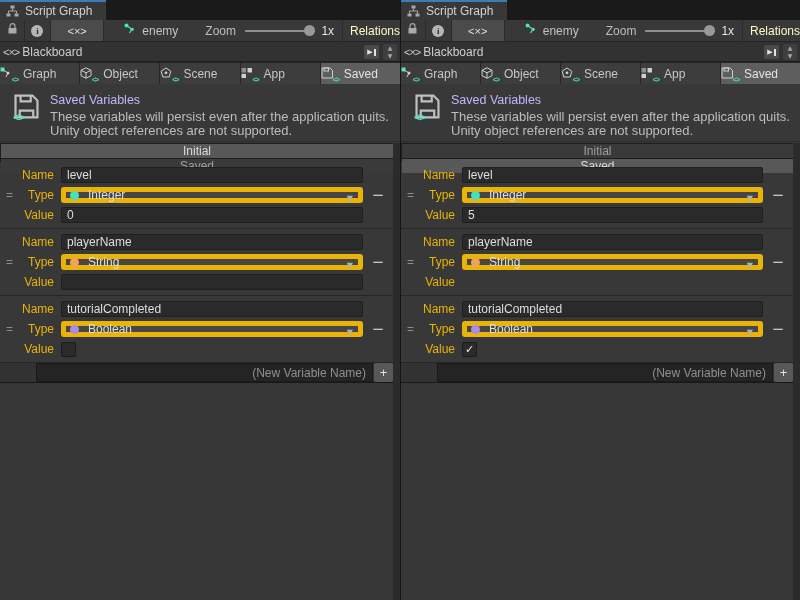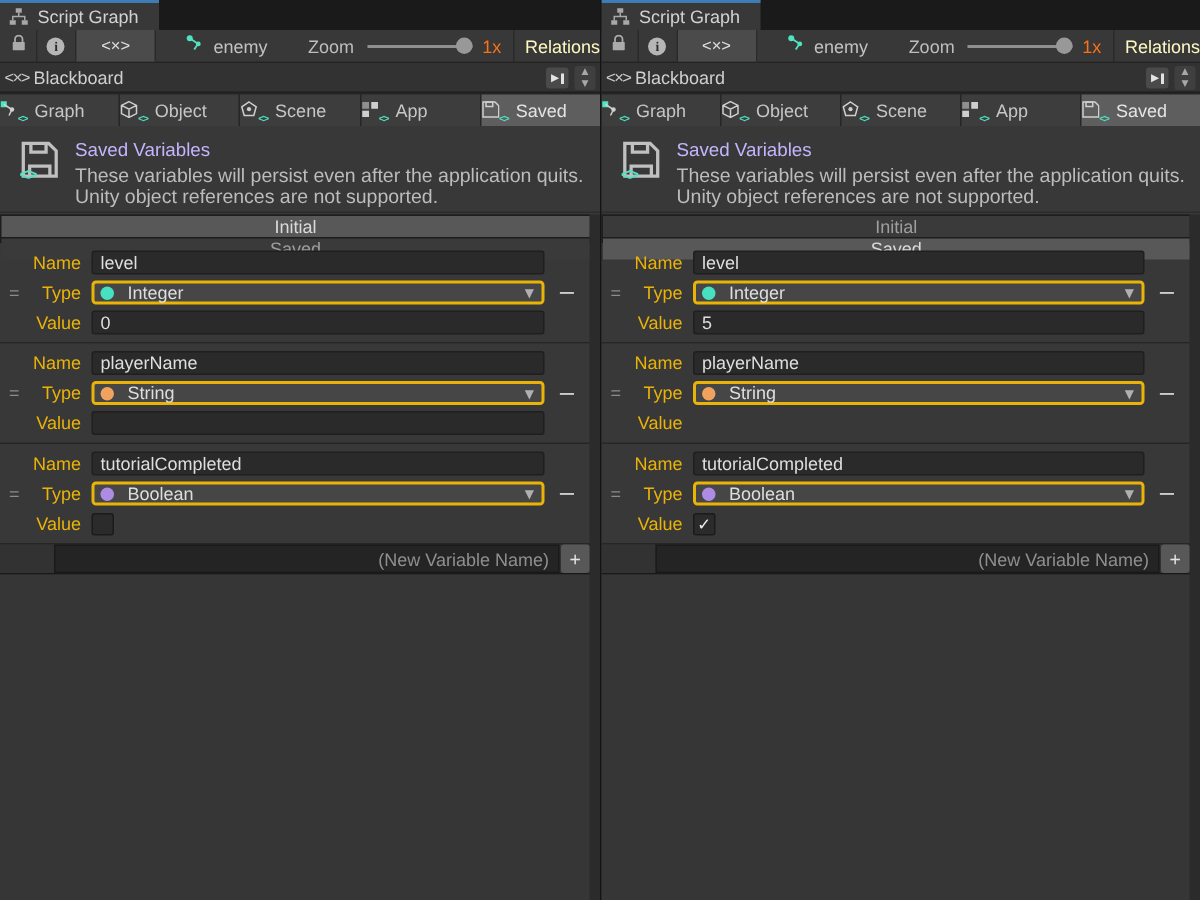--- a/index.html
+++ b/index.html
@@ -19,21 +19,21 @@
   .tbtn-lock{width:29px;}
   .tbtn-info{width:30px;}
   .tbtn-vars{width:62px;background:#4b4b4b;color:#e0e0e0;font-size:11px;}
   .info-glyph{width:12px;height:12px;border-radius:50%;background:#b6b6b6;color:#2d2d2d;
     font-weight:bold;font-size:9px;display:flex;align-items:center;justify-content:center;
     font-family:"Liberation Serif",serif;}
   .crumb{display:flex;align-items:center;gap:5px;margin-left:20px;color:#c2c2c2;}
   .zoom-label{margin-left:27px;color:#bdbdbd;}
   .zoom-slider{width:82px;height:2px;background:#8f8f8f;position:relative;margin:0 6px 0 9px;}
   .zoom-knob{position:absolute;right:0;top:-5px;width:11px;height:11px;border-radius:50%;background:#989898;}
-  .zoom-val{color:#f97316;}
+  .zoom-val{color:#e5e5e5;}
   .toolbar-sep{width:1px;align-self:stretch;background:#2a2a2a;margin-left:8px;}
   .relations-btn{padding-left:7px;color:#fef9c3;}
   
   .bb-header{height:20px;box-sizing:border-box;background:#323232;border-bottom:1px solid #1f1f1f;
     display:flex;align-items:center;padding-left:3px;position:relative;color:#cfcfcf;}
   .bb-icon{font-size:11px;margin-right:3px;letter-spacing:-1px;color:#cccccc;}
   .dock-btn{position:absolute;right:21px;top:3px;width:15px;height:14px;background:#4a4a4a;
     border-radius:2px;display:flex;align-items:center;justify-content:center;}
   .dock-btn .g{font-size:7px;color:#e2e2e2;border-right:2px solid #e2e2e2;padding-right:1px;
     font-family:"DejaVu Sans",sans-serif;line-height:1;}
@@ -59,21 +59,21 @@
   .body-area{position:absolute;top:143px;left:0;right:0;bottom:0;background:#2b2b2b;}
   .content{margin-right:7px;}
   .state-tabs{height:19px;display:flex;gap:1px;background:#1d1d1d;box-sizing:border-box;padding:1px 0 0 1px;flex-direction:column;}
   .state-tab{flex:1;display:flex;align-items:center;justify-content:center;background:#3a3a3a;color:#9e9e9e;}
   .state-tab.active{background:#585858;color:#dadada;}
   .var-row{background:#383838;border-bottom:1px solid #262626;padding:3px 0;}
   .sub-row{height:20px;display:flex;align-items:center;position:relative;padding-right:30px;}
   .sub-label{width:54px;flex:none;text-align:right;margin-right:7px;color:#eab308;}
   .text-field{flex:1;height:16px;box-sizing:border-box;background:#2a2a2a;border:1px solid #1f1f1f;
     border-radius:2px;color:#dedede;font:inherit;padding:0 5px;outline:none;min-width:0;}
-  .dropdown{flex:1;height:16px;box-sizing:border-box;background:#464646;border:2px solid #eab308;
+  .dropdown{flex:1;height:16px;box-sizing:border-box;background:#464646;border:5px solid #eab308;
     border-radius:3px;display:flex;align-items:center;padding:0 18px 0 4px;position:relative;color:#dedede;}
   .type-dot{width:9px;height:9px;border-radius:50%;margin-right:9px;flex:none;}
   .dd-arrow{position:absolute;right:5px;top:3px;font-size:8px;color:#b0b0b0;font-family:"DejaVu Sans",sans-serif;line-height:1;}
   .drag-handle{position:absolute;left:6px;color:#8c8c8c;}
   .remove-btn{position:absolute;right:7px;top:0;width:16px;text-align:center;color:#cccccc;
     font-size:15px;line-height:20px;font-family:"DejaVu Sans",sans-serif;}
   .checkbox{width:15px;height:15px;box-sizing:border-box;background:#2b2b2b;border:1px solid #1b1b1b;
     border-radius:2px;display:flex;align-items:center;justify-content:center;}
   .checkbox span{color:#ececec;font-size:11px;line-height:1;font-family:"DejaVu Sans",sans-serif;}
   .newvar-row{height:20px;box-sizing:border-box;display:flex;align-items:stretch;background:#323232;

